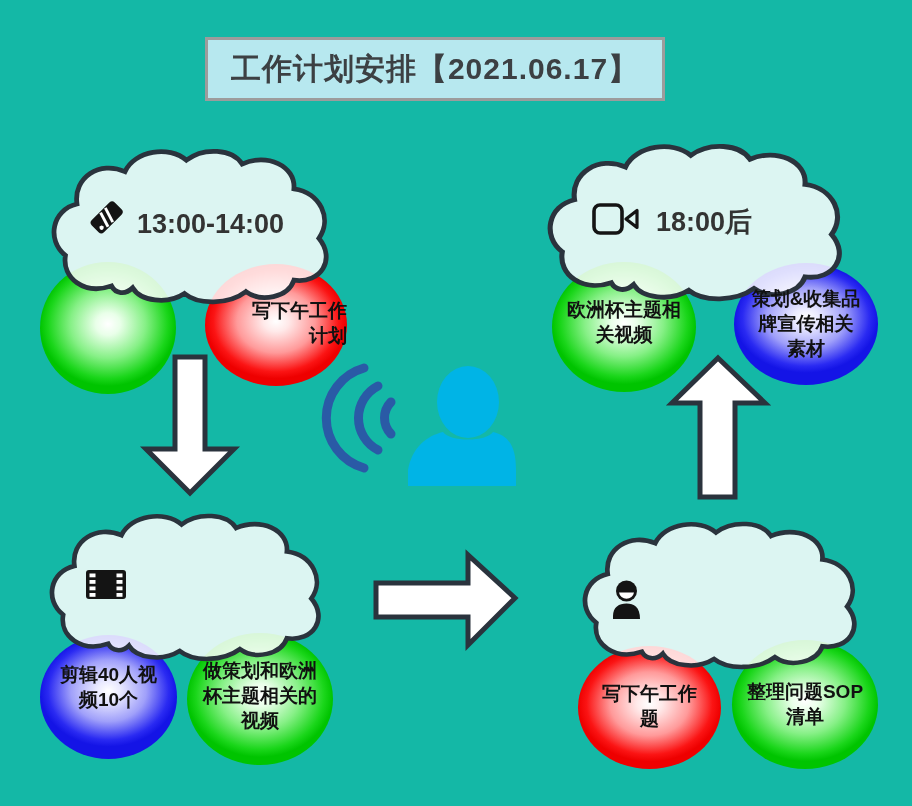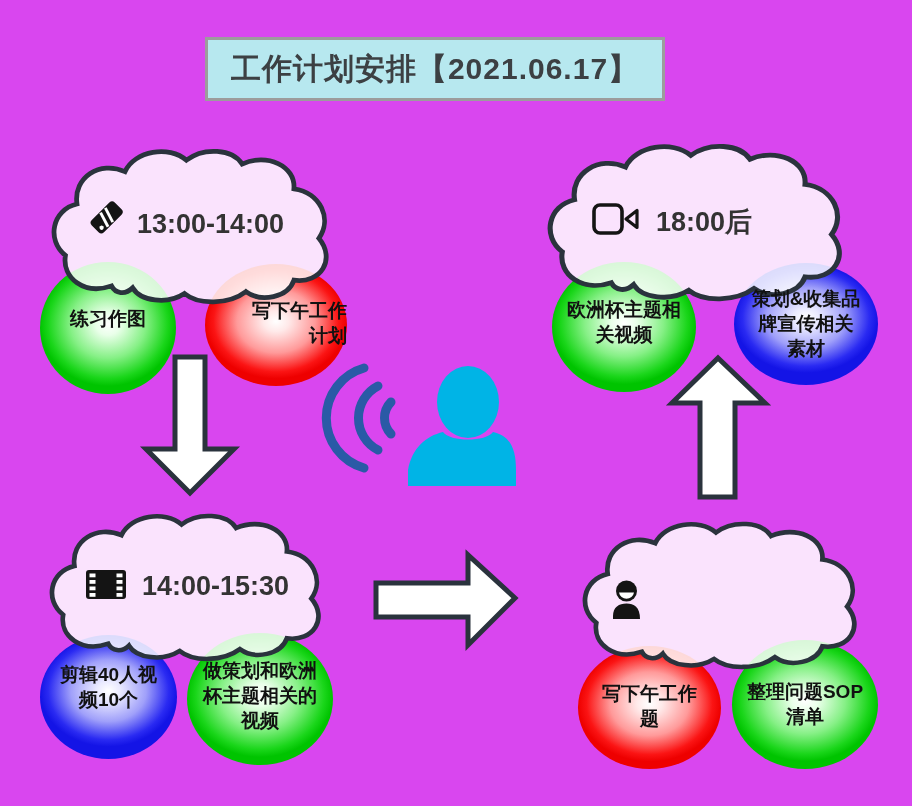--- a/index.html
+++ b/index.html
@@ -1,16 +1,16 @@
 <!DOCTYPE html>
 <html><head>
 <meta charset="utf-8">
 <style>
   html,body{margin:0;padding:0;background:#ffffff;}
-  .canvas{position:relative;width:912px;height:806px;background:#d946ef;overflow:hidden;
+  .canvas{position:relative;width:912px;height:806px;background:#14b8a6;overflow:hidden;
           font-family:"Liberation Sans","DejaVu Sans",sans-serif;}
   .title-box{position:absolute;left:205px;top:37px;width:454px;height:58px;
              background:#b7e8ef;border:3px solid #9c9c9c;display:flex;align-items:center;
              justify-content:center;font-weight:bold;font-size:30px;color:#3c4043;letter-spacing:1px;}
   .bubble{position:absolute;border-radius:50%;}
   .bubble.green{background:radial-gradient(closest-side at 50% 47%,#ffffff 0%,#e9ffe9 18%,#86f086 55%,#1ad61a 88%,#00c400 100%);}
   .bubble.red{background:radial-gradient(closest-side at 50% 47%,#ffffff 0%,#ffe9e9 18%,#ff9a9a 55%,#fb1414 88%,#ee0000 100%);}
   .bubble.blue{background:radial-gradient(closest-side at 50% 45%,#ffffff 0%,#e9e9ff 18%,#a0a0fa 55%,#2a2af2 88%,#1414e6 100%);}
   .bubble-label{position:absolute;font-weight:bold;font-size:19px;line-height:1.32;color:#111;
                 text-align:center;white-space:pre-line;}
@@ -36,21 +36,20 @@
   </svg>
   <svg style="left:85px;top:196px;" width="42" height="44" viewBox="0 0 44 46">
     <g transform="rotate(-45 22 23)">
       <rect x="6" y="14" width="34" height="18" rx="4" fill="#141414"></rect>
       <line x1="22" y1="15" x2="17" y2="31" stroke="#fff" stroke-width="3"></line>
       <line x1="29" y1="15" x2="24" y2="31" stroke="#fff" stroke-width="3"></line>
       <circle cx="11.5" cy="27" r="2.2" fill="#fff"></circle>
     </g>
   </svg>
   <div class="time" style="left:137px;top:209px;">13:00-14:00</div>
-  <div class="bubble-label" style="left:40px;top:306px;width:136px;">练习作图</div>
   <div class="bubble-label" style="left:205px;top:298px;width:142px;text-align:right;">写下午工作
 计划</div>
 
   <div class="bubble green" style="left:552px;top:262px;width:144px;height:130px;"></div>
   <div class="bubble blue" style="left:734px;top:263px;width:144px;height:122px;"></div>
   <svg class="cloud" style="left:548px;top:140px;" width="306" height="160" viewBox="0 0 300 166" preserveAspectRatio="none">
     <path d="M 62 148 C 34 158 10 140 14 116 C -6 100 0 68 26 62 C 22 34 50 16 76 28 C 86 6 122 0 140 16 C 158 2 188 4 198 20 C 224 8 254 22 252 46 C 280 50 292 78 278 98 C 296 120 280 146 252 142 C 246 160 218 166 202 154 C 184 168 152 168 138 156 C 120 168 92 164 84 150 C 76 158 66 156 62 148 Z"></path>
   </svg>
   <svg style="left:592px;top:202px;" width="48" height="34" viewBox="0 0 48 34">
     <rect x="2" y="3" width="28" height="28" rx="6" fill="none" stroke="#141414" stroke-width="3.6"></rect>
@@ -72,21 +71,20 @@
     <rect x="0" y="0" width="40" height="29" rx="3" fill="#141414"></rect>
     <rect x="3.5" y="3.5" width="6" height="3.8" fill="#fff"></rect>
       <rect x="3.5" y="10" width="6" height="3.8" fill="#fff"></rect>
     <rect x="3.5" y="16.5" width="6" height="3.8" fill="#fff"></rect>
       <rect x="3.5" y="23" width="6" height="3.8" fill="#fff"></rect>
     <rect x="30.5" y="3.5" width="6" height="3.8" fill="#fff"></rect>
       <rect x="30.5" y="10" width="6" height="3.8" fill="#fff"></rect>
     <rect x="30.5" y="16.5" width="6" height="3.8" fill="#fff"></rect>
       <rect x="30.5" y="23" width="6" height="3.8" fill="#fff"></rect>
   </svg>
-  <div class="time" style="left:142px;top:571px;">14:00-15:30</div>
   <div class="bubble-label" style="left:40px;top:662px;width:137px;">剪辑40人视
 频10个</div>
   <div class="bubble-label" style="left:187px;top:658px;width:146px;">做策划和欧洲
 杯主题相关的
 视频</div>
 
   <div class="bubble red" style="left:578px;top:646px;width:143px;height:123px;"></div>
   <div class="bubble green" style="left:732px;top:640px;width:146px;height:129px;"></div>
   <svg class="cloud" style="left:583px;top:518px;" width="285" height="150" viewBox="0 0 300 166" preserveAspectRatio="none">
     <path d="M 62 148 C 34 158 10 140 14 116 C -6 100 0 68 26 62 C 22 34 50 16 76 28 C 86 6 122 0 140 16 C 158 2 188 4 198 20 C 224 8 254 22 252 46 C 280 50 292 78 278 98 C 296 120 280 146 252 142 C 246 160 218 166 202 154 C 184 168 152 168 138 156 C 120 168 92 164 84 150 C 76 158 66 156 62 148 Z"></path>

